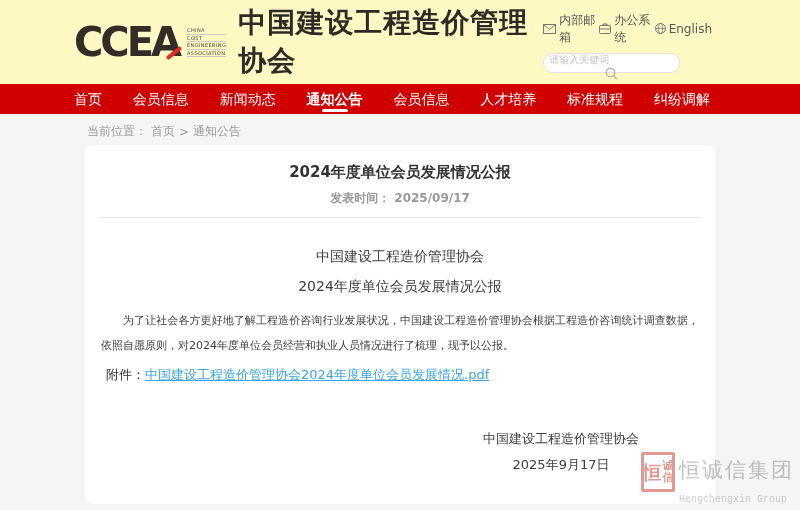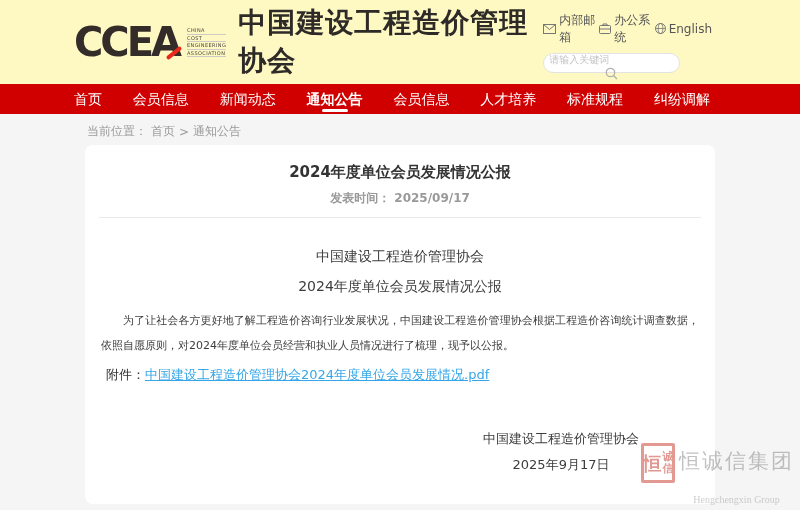--- a/index.html
+++ b/index.html
@@ -103,22 +103,22 @@
     font-family:"DejaVu Serif","Liberation Serif",serif; font-weight:bold;
   }
   .seal .left-char { font-size:19px; line-height:1; }
   .seal .right-col { display:flex; flex-direction:column; }
   .seal .right-col span { font-size:11px; line-height:12px; }
   .wm-text .cn {
     font-family:"DejaVu Serif","Liberation Serif",serif;
     font-size:21px; color:#8f8f8f; letter-spacing:2px; margin-top:4px;
   }
   .wm-text .en {
-    font-family:Liberation Serif, serif;
-    font-size:10px; color:#a6a6a6; margin-top:19px;text-align:center;
+    font-family:Liberation Mono, monospace;
+    font-size:10px; color:#a6a6a6; margin-top:10px;
   }
 </style>
 </head>
 <body>
 
 <div class="header">
   <div class="logo-block">
     <div class="logo-acronym">CCEA</div>
     <div class="logo-sub">
       <div>CHINA</div>

